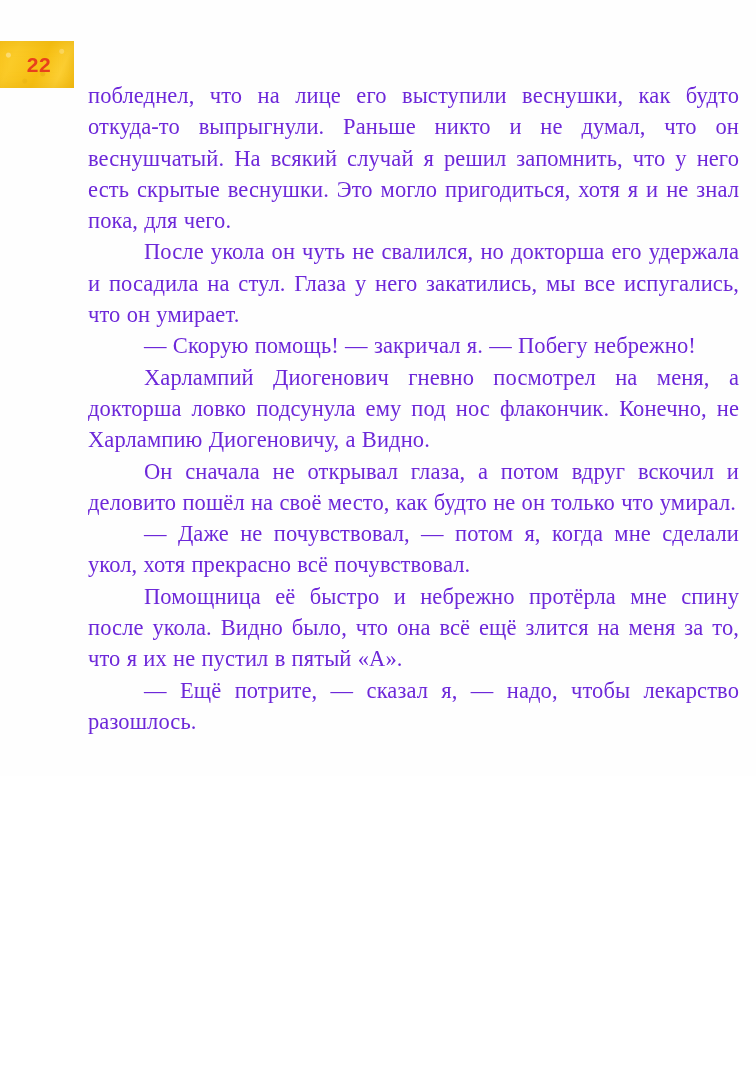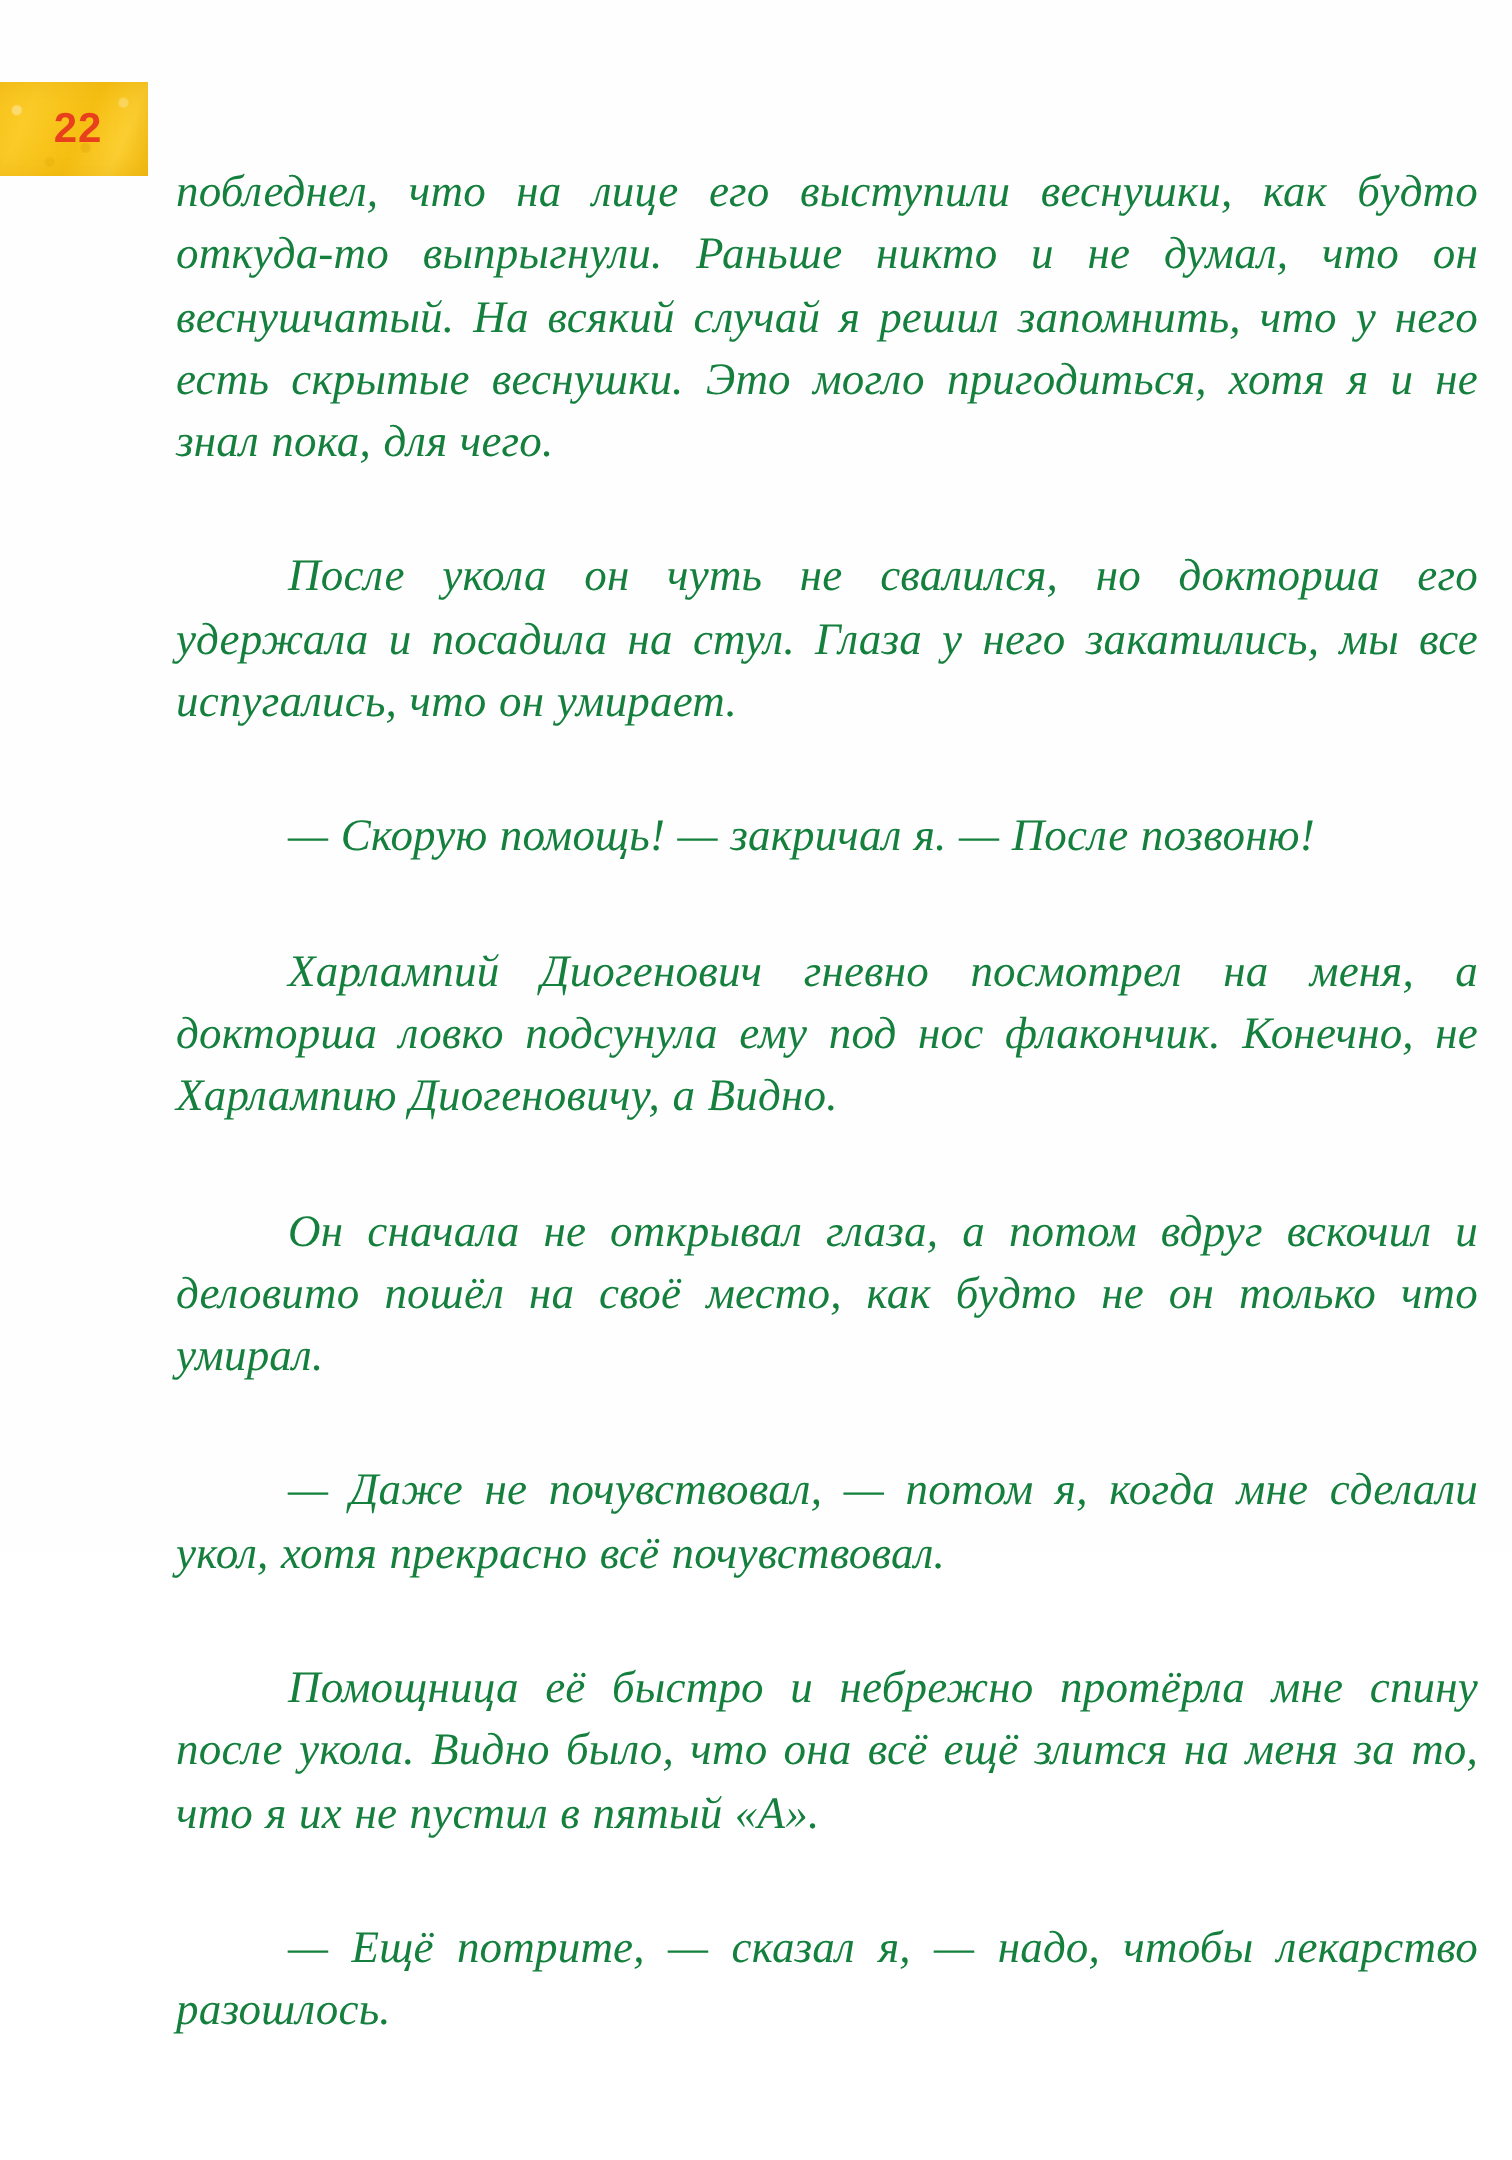--- a/index.html
+++ b/index.html
@@ -66,48 +66,46 @@
     top: 80px;
     width: 651px;
   }
 
   p.body-paragraph {
     margin: 0;
     text-align: justify;
     text-justify: inter-word;
     font-size: 22.5px;
     line-height: 31.3px;
-    color: #15803d;
+    color: #6d28d9;
     letter-spacing: 0.1px;
     word-spacing: 0.5px;
     hyphens: manual;
-    font-style: italic;
     -webkit-hyphens: manual;
   }
   p.body-paragraph.indented {
     text-indent: 56px;
-    margin-top: 36px;
   }
   p.body-paragraph.continued {
     text-indent: 0;
   }
 </style>
 </head>
 <body>
 
 <div class="page">
 
   <div class="page-number-badge">
     <span class="page-number-text">22</span>
   </div>
 
   <div class="text-column">
     <p class="body-paragraph continued">побледнел, что на лице его выступили веснушки, как будто откуда-то выпрыгнули. Раньше никто и не думал, что он веснушчатый. На всякий слу­чай я решил запомнить, что у него есть скрытые веснушки. Это могло пригодиться, хотя я и не знал пока, для чего.</p>
     <p class="body-paragraph indented">После укола он чуть не свалился, но доктор­ша его удержала и посадила на стул. Глаза у не­го закатились, мы все испугались, что он уми­рает.</p>
-    <p class="body-paragraph indented">— Скорую помощь! — закричал я. — После позвоню!</p>
+    <p class="body-paragraph indented">— Скорую помощь! — закричал я. — Побегу небрежно!</p>
     <p class="body-paragraph indented">Харлампий Диогенович гневно посмотрел на меня, а докторша ловко подсунула ему под нос флакончик. Конечно, не Харлампию Диогеновичу, а Видно.</p>
     <p class="body-paragraph indented">Он сначала не открывал глаза, а потом вдруг вскочил и деловито пошёл на своё место, как будто не он только что умирал.</p>
     <p class="body-paragraph indented">— Даже не почувствовал, — потом я, когда мне сделали укол, хотя прекрасно всё почувст­вовал.</p>
     <p class="body-paragraph indented">Помощница её быстро и небрежно протёрла мне спину после укола. Видно было, что она всё ещё злится на меня за то, что я их не пустил в пятый «А».</p>
     <p class="body-paragraph indented">— Ещё потрите, — сказал я, — надо, чтобы лекарство разошлось.</p>
   </div>
 
 </div>
 
 </body></html>

